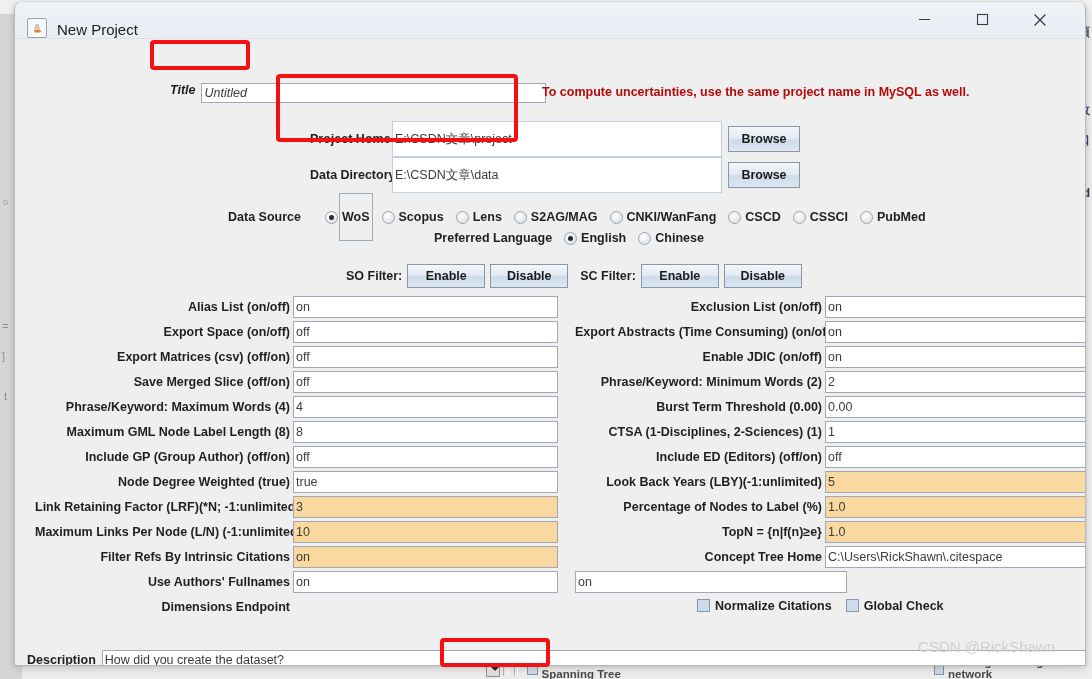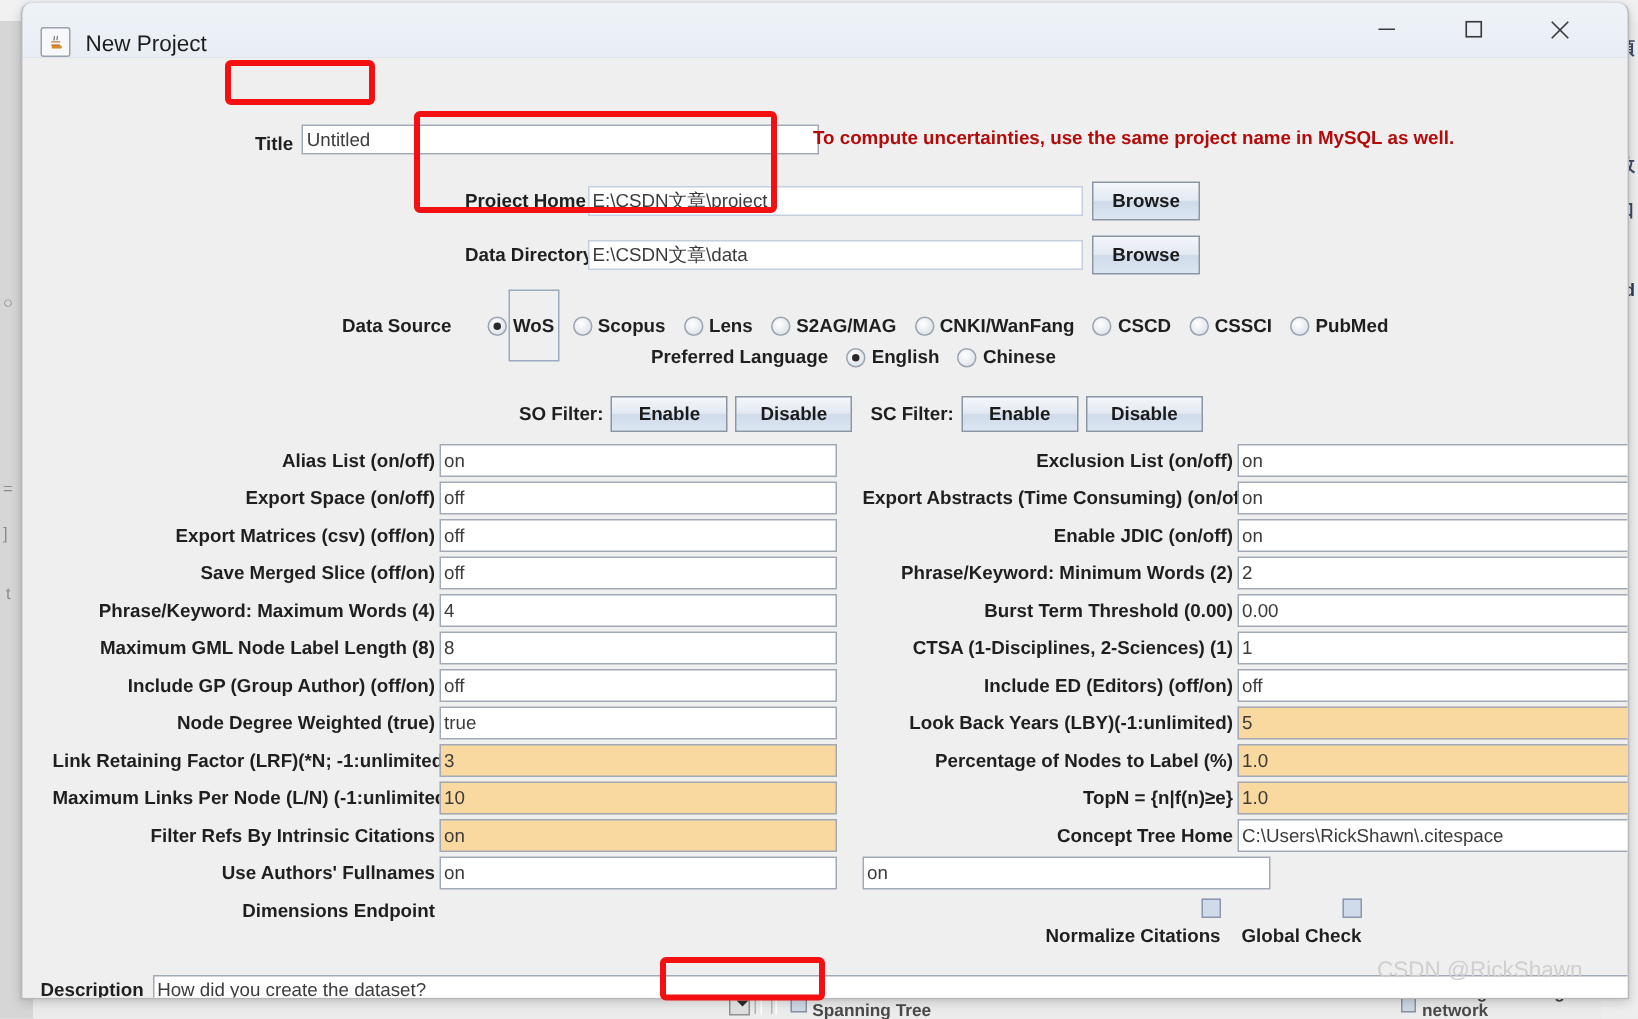--- a/index.html
+++ b/index.html
@@ -145,49 +145,49 @@
     content: ""; position: absolute; left: 3px; top: 3px;
     width: 5px; height: 5px; border-radius: 50%; background: #2a2a2a;
   }
   .radio-lbl {
     font-size: 12.5px; font-weight: bold; color: #1f1f1f;
     font-family: "Liberation Sans", sans-serif; white-space: nowrap;
   }
   .radio-lbl.focused {
     border: 1px solid #9aaac0; padding: 16px 2px; margin: -1px -3px;
   }
-  .chk-wrap { display: flex; align-items: flex-end; gap: 5px; flex-direction: column; }
+  .chk-wrap { display: flex; align-items: flex-start; gap: 5px; }
   .chk {
     width: 13px; height: 13px; box-sizing: border-box;
     background: #cfdaea; border: 1px solid #8b98ab; flex: none;
   }
 
   
   .anno {
     position: absolute; border: 4px solid #f41010;
     border-radius: 4px; pointer-events: none; box-sizing: border-box;
   }
 
   
-  #title-row { position: absolute; left: 155px; top: 44px; display: flex; align-items: flex-end; }
+  #title-row { position: absolute; left: 155px; top: 44px; display: flex; align-items: flex-start; font-style: italic; }
   #title-lbl { margin-right: 6px; }
   #title-field { width: 345px; height: 20px; }
   #warn-text {
     position: absolute; left: 527px; top: 46px;
     font-size: 12.5px; font-weight: bold; color: #b40a0a;
     font-family: "Liberation Sans", sans-serif; white-space: nowrap;
   }
 
   .path-row { position: absolute; display: flex; align-items: center; }
   #ph-row { left: 295px; top: 82px; }
   #dd-row { left: 295px; top: 118px; }
   .path-lbl { width: 76px; text-align: right; }
   #ph-row .path-lbl { width: 76px; }
   #dd-row .path-lbl { width: 76px; }
-  .path-field { width: 330px; height: 20px; margin-left: 6px; }
+  .path-field { width: 330px; height: 36px; margin-left: 6px; }
   .browse-btn { width: 72px; height: 26px; margin-left: 6px; }
 
   #datasource-row {
     position: absolute; left: 213px; top: 155px;
     display: flex; align-items: center; gap: 0;
   }
   #datasource-row .radio-wrap { margin-left: 12px; }
   #ds-lbl { margin-right: 12px; }
 
   #lang-row {

